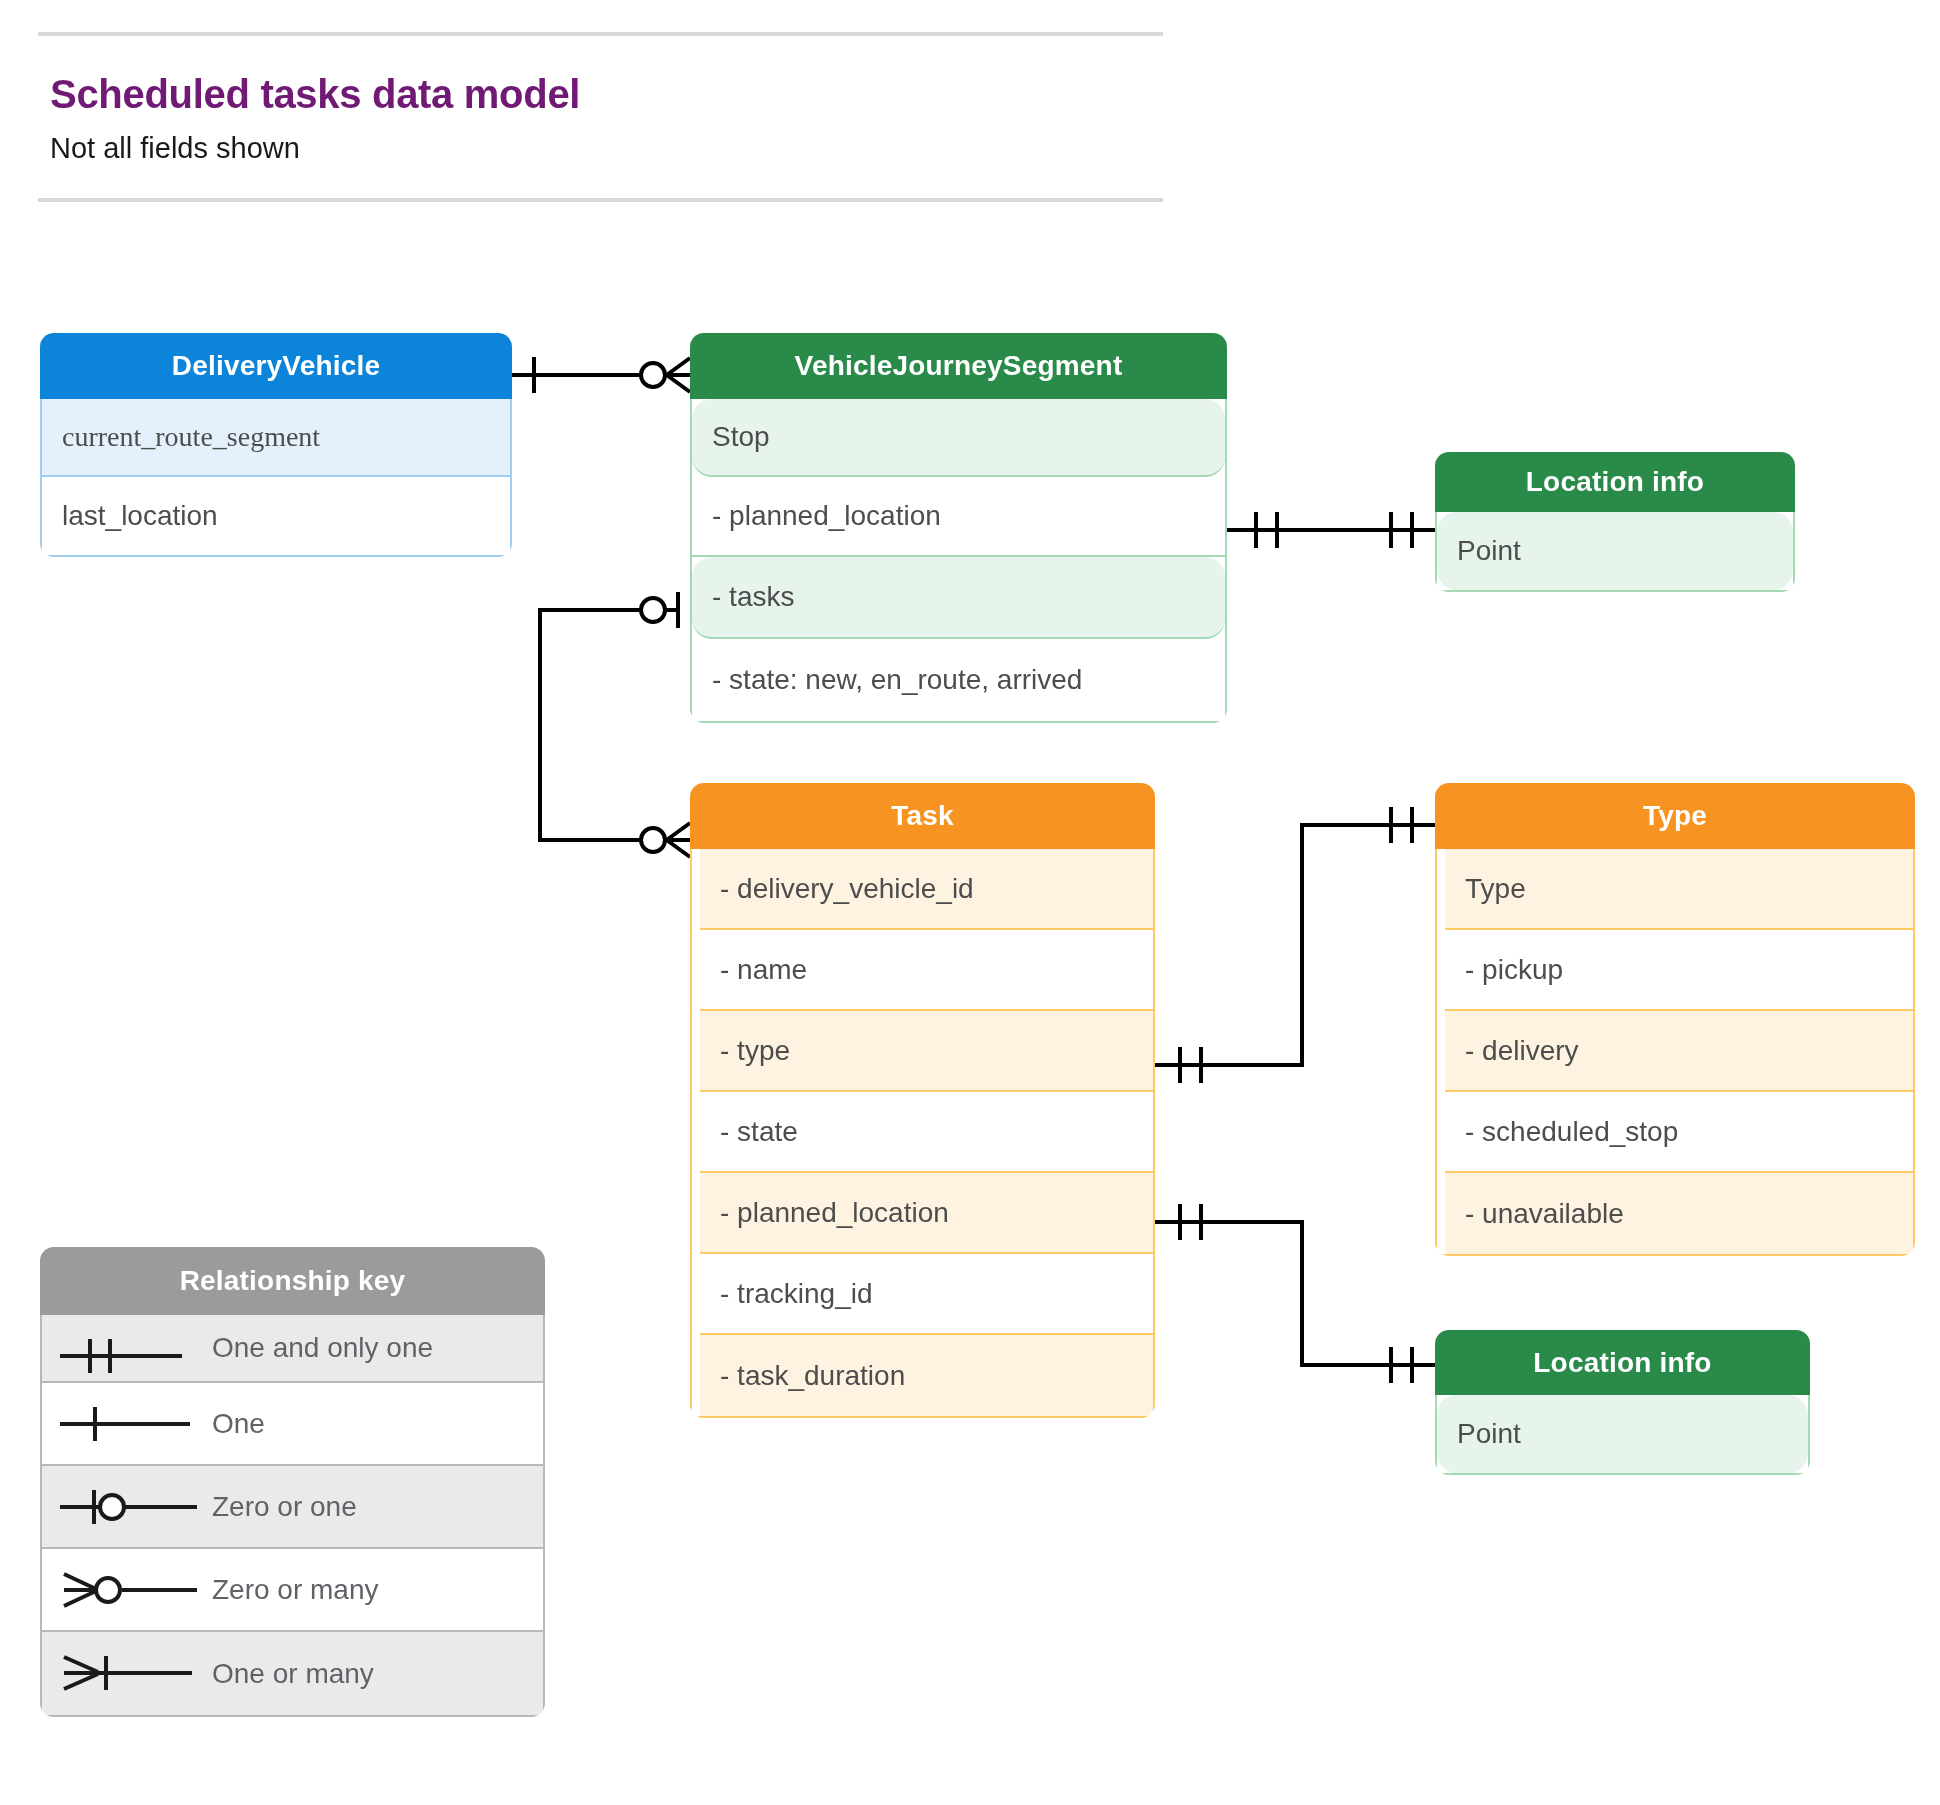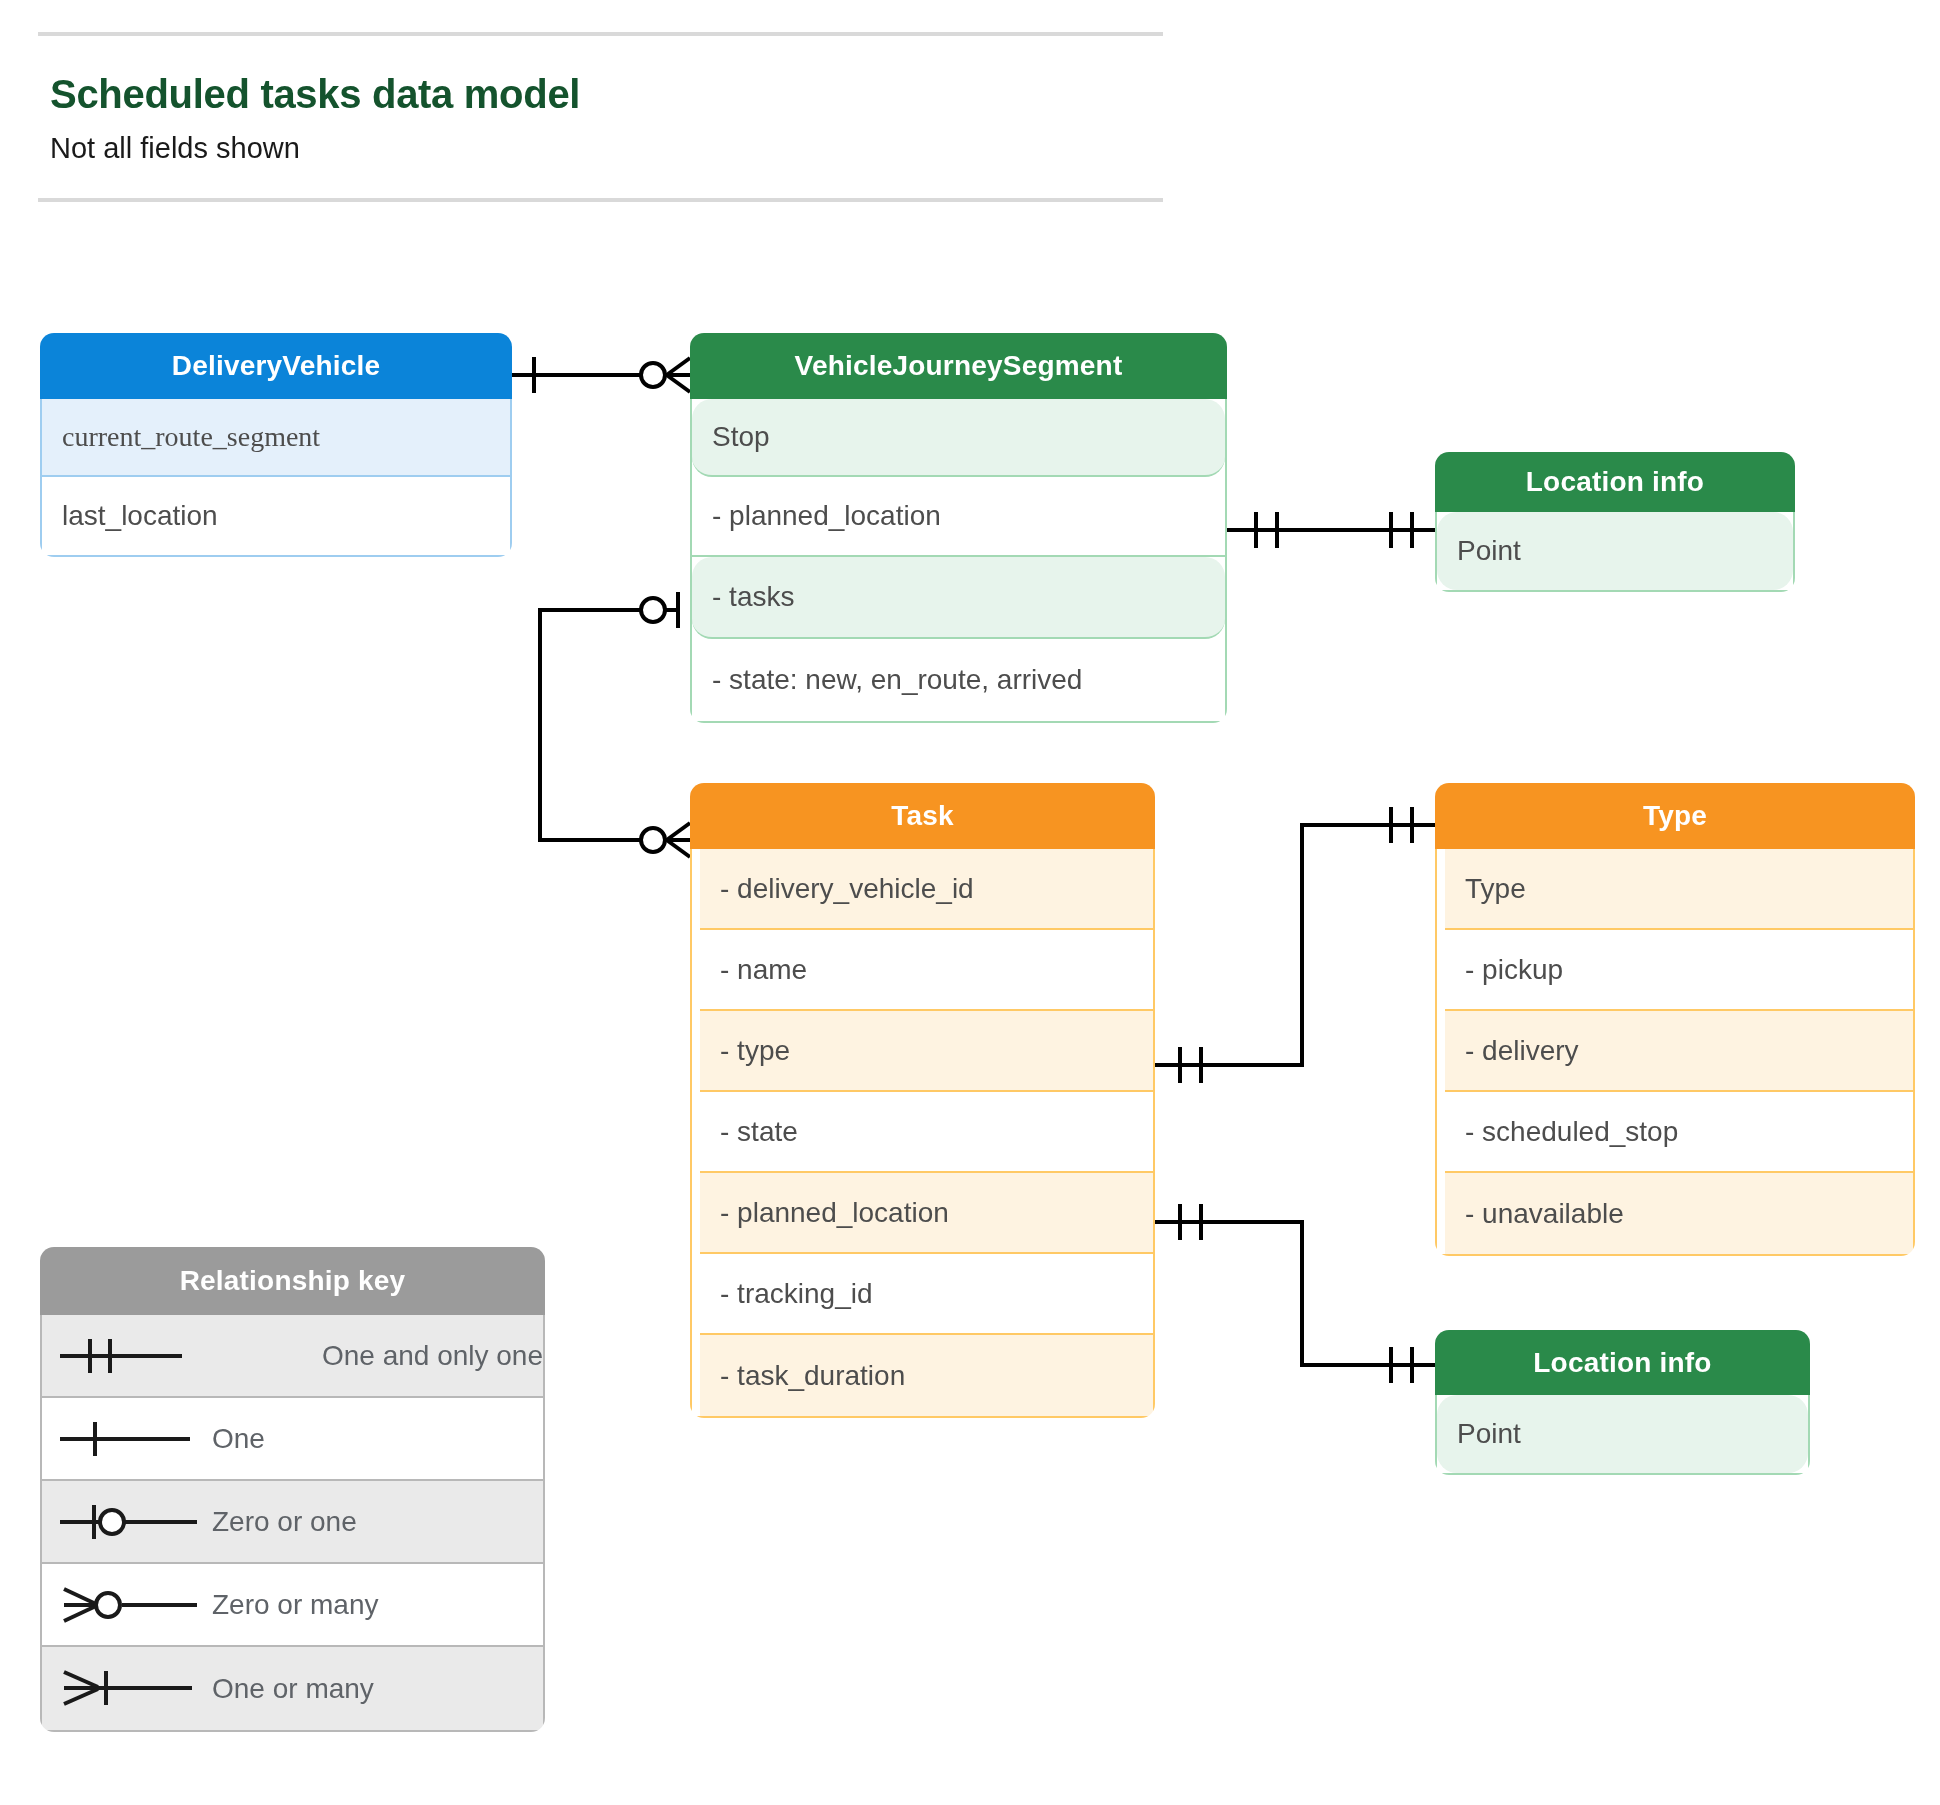--- a/index.html
+++ b/index.html
@@ -29,21 +29,21 @@
   }
   #rule-top { top: 32px; }
   #rule-bottom { top: 198px; }
 
   #page-title {
     position: absolute;
     left: 50px;
     top: 72px;
     font-size: 40px;
     font-weight: bold;
-    color: #14532d;
+    color: #701a75;
     letter-spacing: -0.3px;
     white-space: nowrap;
   }
   #page-subtitle {
     position: absolute;
     left: 50px;
     top: 132px;
     font-size: 29px;
     font-weight: normal;
     color: #1a1a1a;
@@ -253,21 +253,21 @@
     <div class="ehead" style="height:65px;">Location info</div>
     <div class="ebody">
       <div class="erow shaded" style="height:78px;">Point</div>
     </div>
   </div>
 
   <div class="entity theme-gray" style="left:40px; top:1247px; width:505px;">
     <div class="ehead" style="height:68px;">Relationship key</div>
     <div class="ebody">
 
-      <div class="erow shaded legend-row" style="height:83px;justify-content:space-between;">
+      <div class="erow shaded legend-row" style="height:68px;">
         <span class="legend-sym">
           <svg width="170" height="83" viewBox="0 0 170 83">
             <line x1="18" y1="41" x2="140" y2="41" stroke="#1a1a1a" stroke-width="4"></line>
             <line x1="48" y1="24" x2="48" y2="58" stroke="#1a1a1a" stroke-width="4"></line>
             <line x1="68" y1="24" x2="68" y2="58" stroke="#1a1a1a" stroke-width="4"></line>
           </svg>
         </span>
         <span class="legend-lbl">One and only one</span>
       </div>
 

